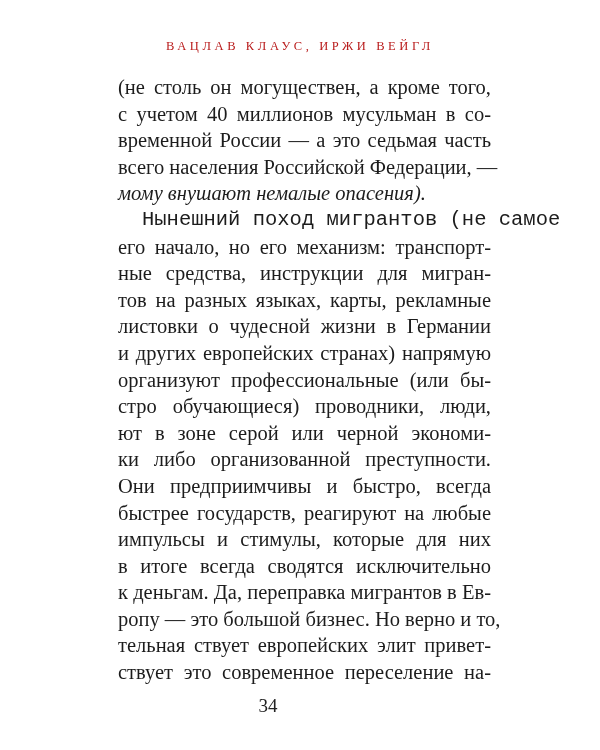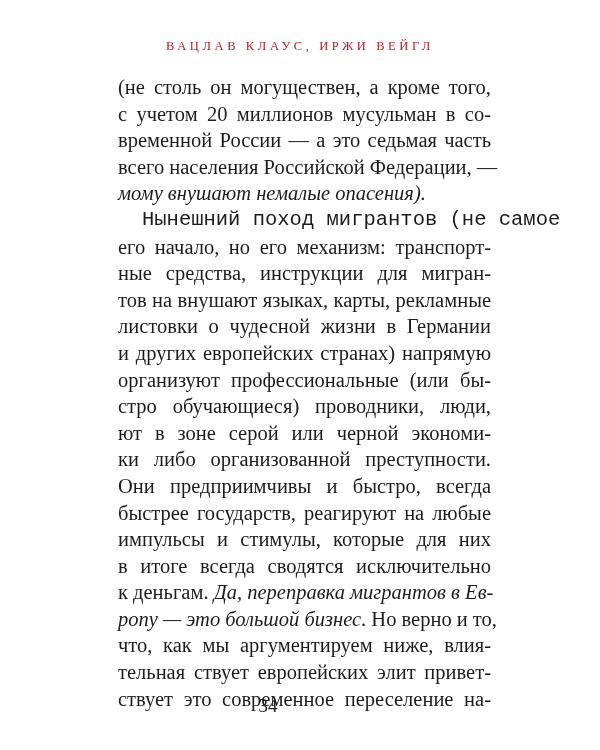--- a/index.html
+++ b/index.html
@@ -13,55 +13,54 @@
   }
   .text-block {
     position: absolute; top: 74px; left: 118px; width: 373px;
   }
   .line {
     display: block; height: 26.6px; line-height: 26.6px; font-size: 20.5px;
     text-align: justify; text-align-last: justify; white-space: nowrap; word-spacing: 0;
   }
   .line.last { text-align-last: left; font-style: italic; }
   .line.indent { padding-left: 24px; font-family: Liberation Mono, monospace; }
-  .it { font-style: italic; }
+  .it { }
   .page-number {
     position: absolute; top: 695px; left: 0; width: 536px; text-align: center;
     font-size: 19px; color: #222;
   }
 </style>
 </head>
 <body>
 
 <div class="running-head">ВАЦЛАВ КЛАУС, ИРЖИ ВЕЙГЛ</div>
 
 <div class="text-block" id="text-block">
     <div>
       <span class="line"><span>(не столь он могуществен, а кроме того,</span></span>
-      <span class="line"><span>с учетом 20 миллионов мусульман в со-</span></span>
+      <span class="line"><span>с учетом 40 миллионов мусульман в со-</span></span>
       <span class="line"><span>временной России — а это седьмая часть</span></span>
       <span class="line"><span>всего населения Российской Федерации, —</span></span>
       <span class="line last"><span>мому внушают немалые опасения).</span></span>
     </div>
     <div>
       <span class="line indent"><span>Нынешний поход мигрантов (не самое</span></span>
       <span class="line"><span>его начало, но его механизм: транспорт-</span></span>
       <span class="line"><span>ные средства, инструкции для мигран-</span></span>
-      <span class="line"><span>тов на внушают языках, карты, рекламные</span></span>
+      <span class="line"><span>тов на разных языках, карты, рекламные</span></span>
       <span class="line"><span>листовки о чудесной жизни в Германии</span></span>
       <span class="line"><span>и других европейских странах) напрямую</span></span>
       <span class="line"><span>организуют профессиональные (или бы-</span></span>
       <span class="line"><span>стро обучающиеся) проводники, люди,</span></span>
       <span class="line"><span>ют в зоне серой или черной экономи-</span></span>
       <span class="line"><span>ки либо организованной преступности.</span></span>
       <span class="line"><span>Они предприимчивы и быстро, всегда</span></span>
       <span class="line"><span>быстрее государств, реагируют на любые</span></span>
       <span class="line"><span>импульсы и стимулы, которые для них</span></span>
       <span class="line"><span>в итоге всегда сводятся исключительно</span></span>
       <span class="line"><span>к деньгам. </span><span class="it">Да, переправка мигрантов в Ев-</span></span>
       <span class="line"><span class="it">ропу — это большой бизнес</span><span>. Но верно и то,</span></span>
-      <span class="line"><span>что, как мы аргументируем ниже, влия-</span></span>
       <span class="line"><span>тельная ствует европейских элит привет-</span></span>
       <span class="line"><span>ствует это современное переселение на-</span></span>
     </div>
   </div>
 
 <div class="page-number">34</div>
 
 </body></html>

